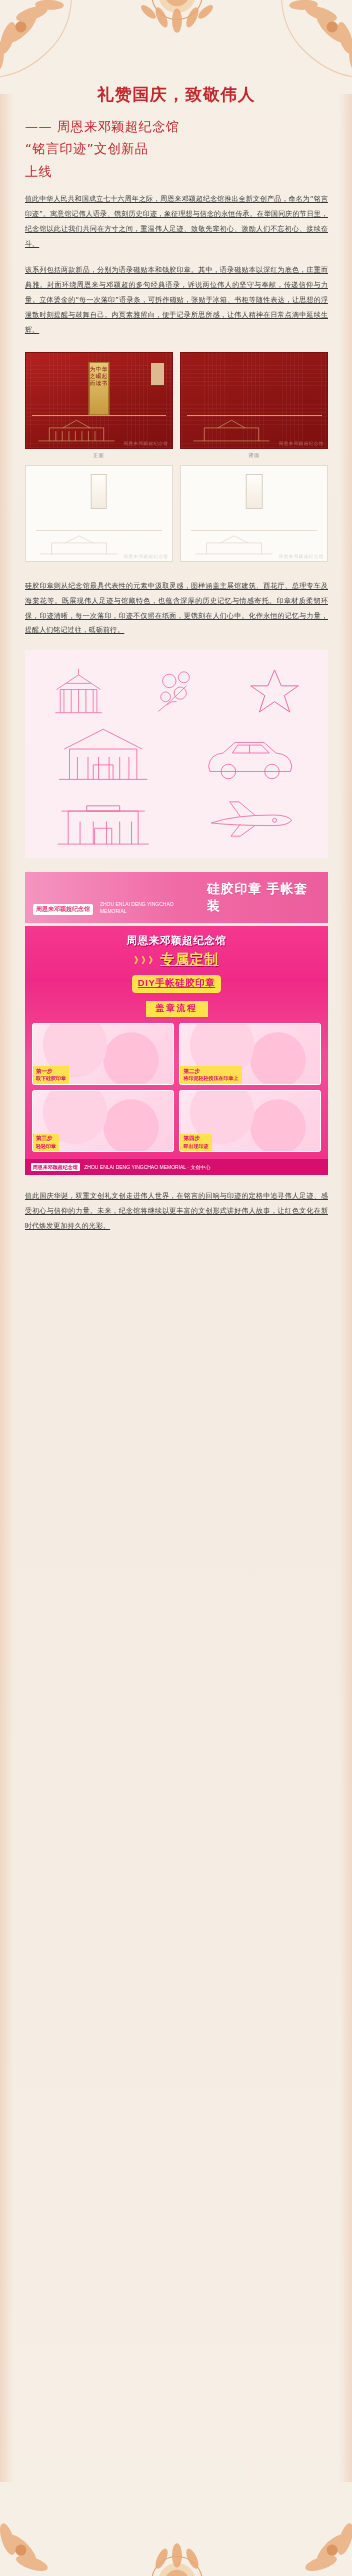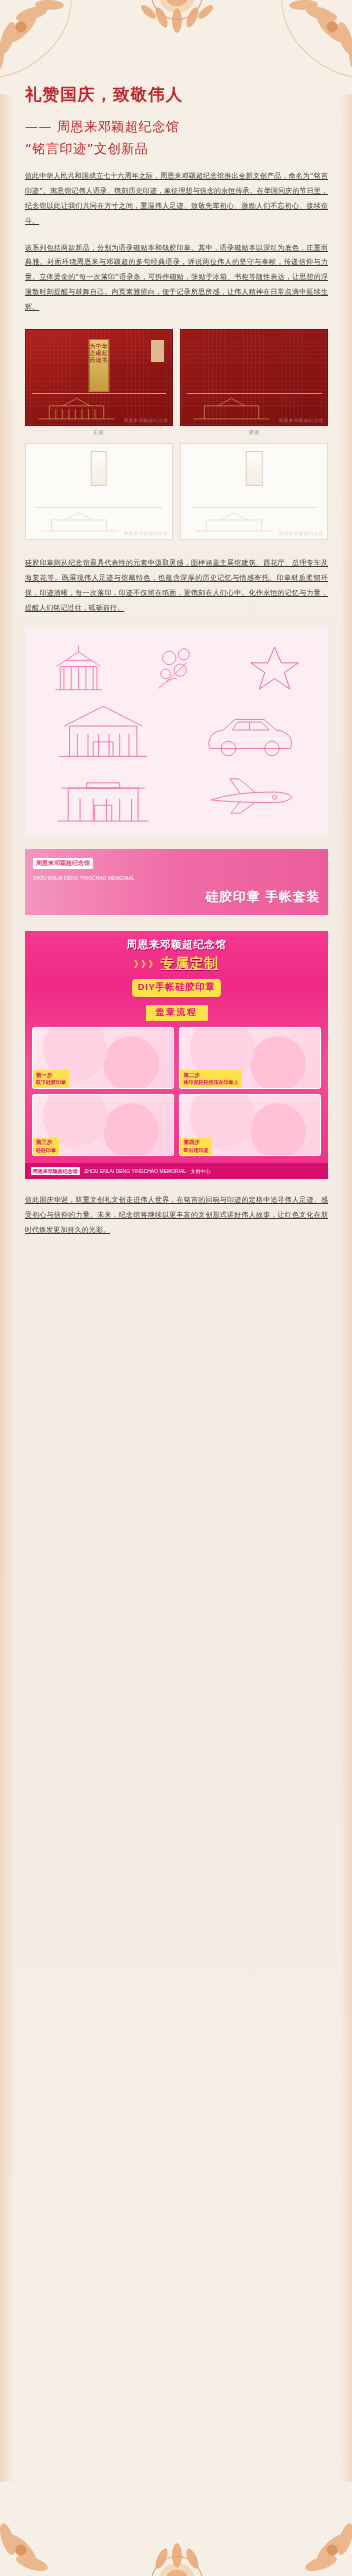--- a/index.html
+++ b/index.html
@@ -65,21 +65,21 @@
     padding: 83px 25px 94px 25px;
   }
 
   .headline {
     font-family: "DejaVu Sans", sans-serif;
     color: #c0282d;
     font-size: 16.5px;
     font-weight: bold;
     letter-spacing: 1.1px;
     line-height: 1.45;
-    text-align: left;
+    text-align: center;
     margin: 0 0 8.8px 0;
   }
   .subhead {
     font-family: "DejaVu Sans", sans-serif;
     color: #c0282d;
     font-size: 13px;
     font-weight: normal;
     letter-spacing: 0.6px;
     line-height: 1.75;
     margin: 0 0 8px 0;
@@ -234,24 +234,23 @@
   }
   .stamp-cell.tall { height: 66px; }
   .stamp-cell svg { width: 100%; height: 100%; }
 
   
   .banner {
     background: linear-gradient(90deg, #f495c0, #f06ba6 50%, #ec5d9c);
     color: #fff;
     padding: 8.8px 7.7px;
     display: flex;
-    align-items: flex-start;
+    align-items: flex-end;
     gap: 6.6px;
-    margin-bottom: 16px;
-    flex-direction: column;
+    margin-bottom: 3px;
   }
   .banner .logo-box {
     background: #fff;
     color: #e0457f;
     border-radius: 1.7px;
     padding: 2.2px 3.3px;
     font-size: 6px;
     font-weight: bold;
     line-height: 1.1;
     white-space: nowrap;
@@ -310,20 +309,21 @@
     margin: 5.5px auto 0 auto;
     background: #ffe14d;
     color: #e2147b;
     font-size: 9.4px;
     font-weight: bold;
     text-align: center;
     padding: 2.8px 5.5px;
     border-radius: 4px;
     width: fit-content;
     letter-spacing: 0.6px;
+    text-decoration: underline;
   }
   .poster .p-flow {
     margin: 7.7px auto 5.5px auto;
     background: #ffe14d;
     color: #e2147b;
     font-size: 8.8px;
     font-weight: bold;
     text-align: center;
     padding: 2.2px 10px;
     border-radius: 0;
@@ -452,20 +452,21 @@
   <div class="side-fade-l"></div>
   <div class="side-fade-r"></div>
 
   <div class="content">
 
     <h1 class="headline">礼赞国庆，致敬伟人</h1>
 
     <div class="subhead">
       <div>—— 周恩来邓颖超纪念馆</div>
       <div>“铭言印迹”文创新品</div>
+      <div>上线</div>
     </div>
 
     <p class="para">值此中华人民共和国成立七十六周年之际，周恩来邓颖超纪念馆推出全新文创产品，命名为“铭言印迹”。寓意馆记伟人语录、镌刻历史印迹，象征理想与信念的永恒传承。在举国同庆的节日里，纪念馆以此让我们共同在方寸之间，重温伟人足迹、致敬先辈初心、激励人们不忘初心、接续奋斗。</p>
     <p class="para">该系列包括两款新品，分别为语录磁贴本和钱胶印章。其中，语录磁贴本以深红为底色，庄重而典雅。封面环绕周恩来与邓颖超的多句经典语录，诉说两位伟人的坚守与奉献，传递信仰与力量。立体烫金的“每一次落印”语录条，可拆作磁贴，张贴于冰箱、书柜等随性表达，让思想的浮漫散时刻提醒与鼓舞自己。内页素雅留白，便于记录所思所感，让伟人精神在日常点滴中延续生辉。</p>
 
     <div class="gallery">
 
       <div class="g-row">
         <div class="g-cell">
           <div class="cover">

